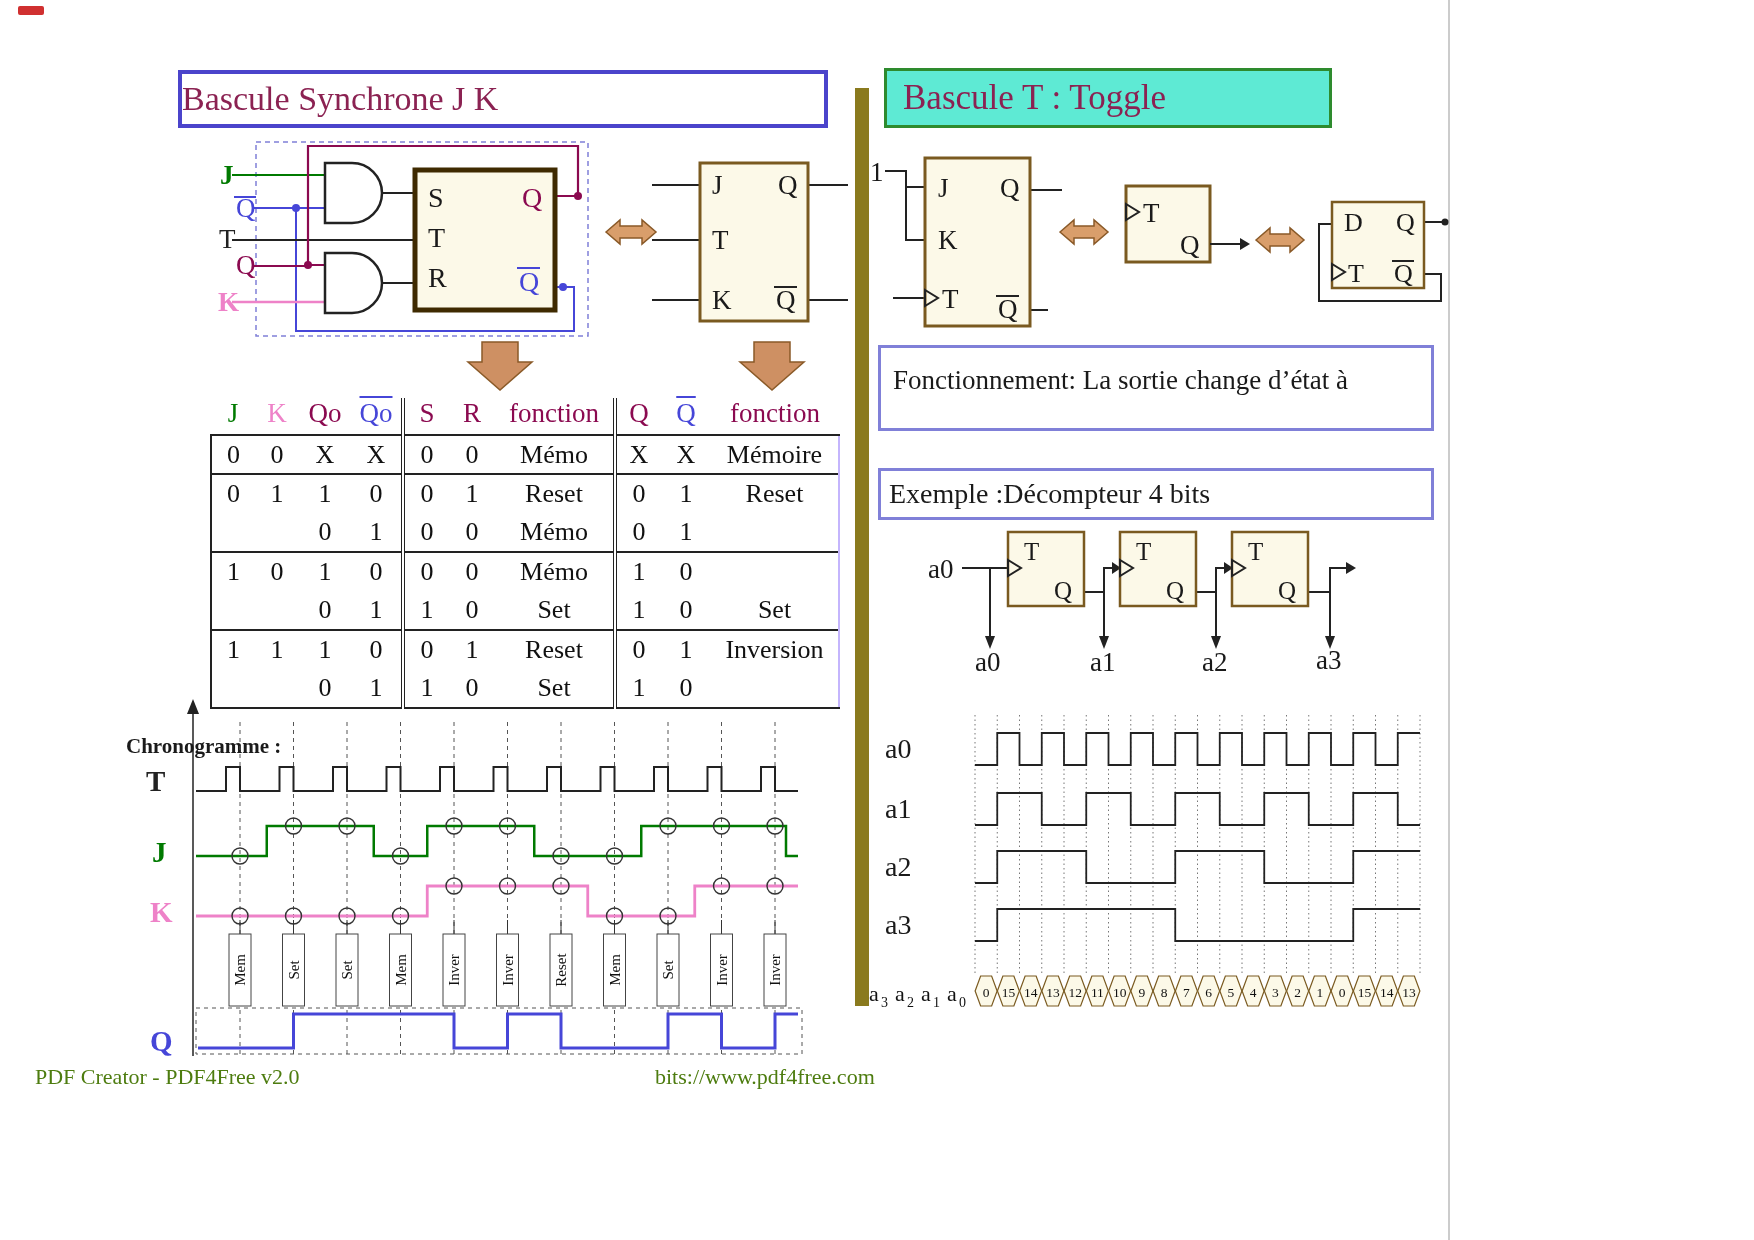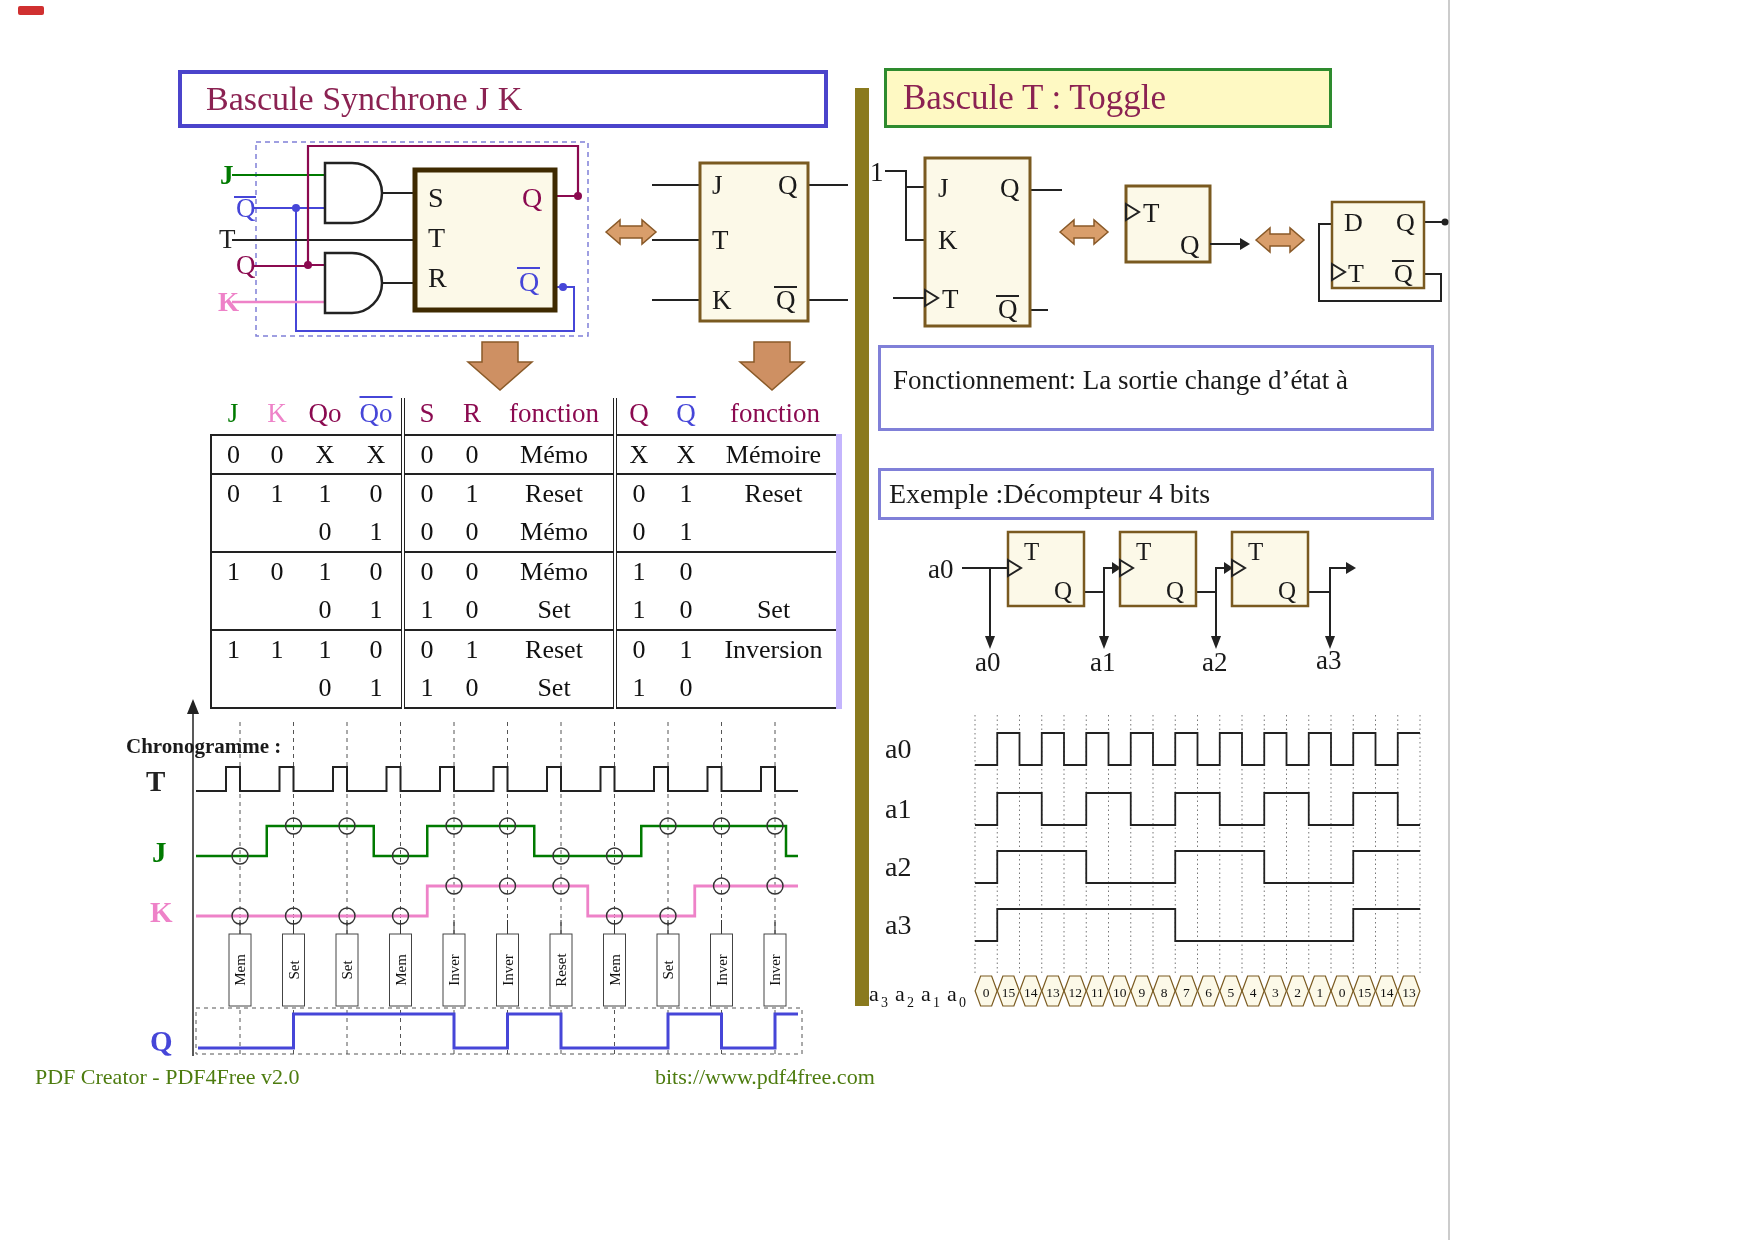--- a/index.html
+++ b/index.html
@@ -1,37 +1,37 @@
 <!DOCTYPE html>
 <html><head>
 <meta charset="utf-8">
 <style>
   *{margin:0;padding:0;box-sizing:border-box}
   body{background:#e9e9e9;font-family:"Liberation Serif",serif}
   .page{position:relative;width:1754px;height:1240px;background:#ffffff;overflow:hidden;margin:0 auto}
   .abs{position:absolute}
   svg{position:absolute;font-family:"Liberation Serif",serif}
-  .lt-title{left:178px;top:70px;width:650px;height:58px;border:4px solid #4B44CB;font-size:34px;color:#8B2252;padding-left:24px;line-height:50px;background:#fff}
-  .rt-title{left:884px;top:68px;width:448px;height:60px;border:3px solid #2E8B2E;font-size:35px;color:#8B2252;padding-left:16px;line-height:54px;background:#fef9c3}
+  .lt-title{left:178px;top:70px;width:650px;height:58px;border:4px solid #4B44CB;font-size:34px;color:#8B2252;line-height:50px;background:#fff}
+  .rt-title{left:884px;top:68px;width:448px;height:60px;border:3px solid #2E8B2E;font-size:35px;color:#8B2252;padding-left:16px;line-height:54px;background:#5eead4}
   .fonc-box{left:878px;top:345px;width:556px;height:86px;border:3px solid #8080D8;font-size:27px;color:#1a1a1a;padding:14px 12px;line-height:37px;background:#fff}
   .ex-box{left:878px;top:468px;width:556px;height:52px;border:3px solid #8080D8;font-size:28px;color:#1a1a1a;padding-left:8px;line-height:46px;background:#fff}
   .divider{left:855px;top:88px;width:14px;height:918px;background:#8A7A1E}
   .page-edge{left:1448px;top:0;width:2px;height:1240px;background:#cccccc}
   .red-mark{left:18px;top:6px;width:26px;height:9px;background:#d03030;border-radius:2px}
   .footer{font-family:Liberation Serif, serif;font-size:22px;color:#4d7c0f}
   .footer-left{left:35px;top:1064px}
   .footer-link{left:655px;top:1064px;cursor:pointer}
   #truth-wrap{left:210px;top:398px}
   #truth-table{border-collapse:collapse;font-size:26px;color:#111}
   #truth-table th{font-size:27px;font-weight:normal;padding:0 2px 5px;border-bottom:2px solid #222;text-align:center}
   #truth-table td{text-align:center;height:39px}
   #truth-table .sep{border-left:4px double #222}
   #truth-table .bar{text-decoration:overline}
   #truth-table td:first-child{border-left:2px solid #222}
-  #truth-table td:last-child{border-right:6px solid #c4b5fd}
+  #truth-table td:last-child{border-right:2px solid #c4b5fd}
   #truth-table tbody tr:last-child td{border-bottom:2px solid #222}
   #truth-table tbody tr.grp td{border-top:2px solid #222}
 </style>
 </head>
 <body>
 
 <div class="page">
 
   <div class="red-mark abs"></div>
 

